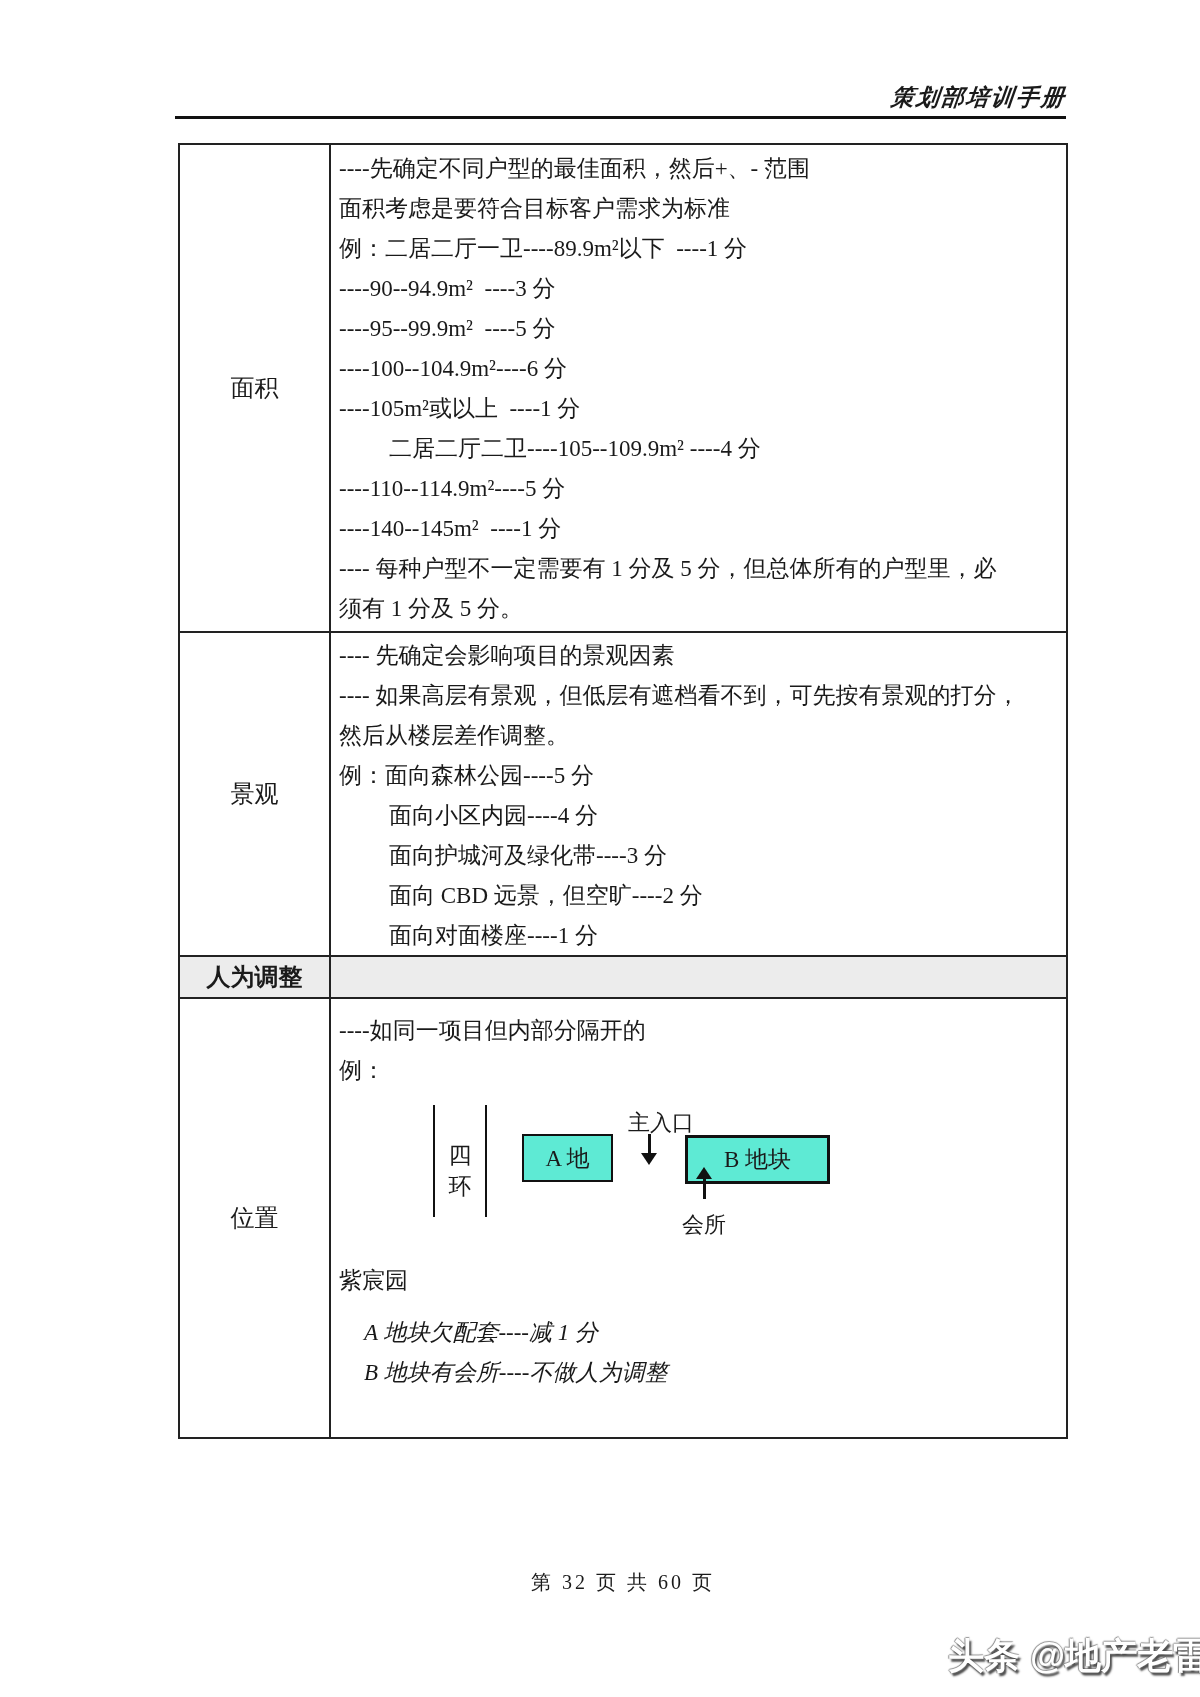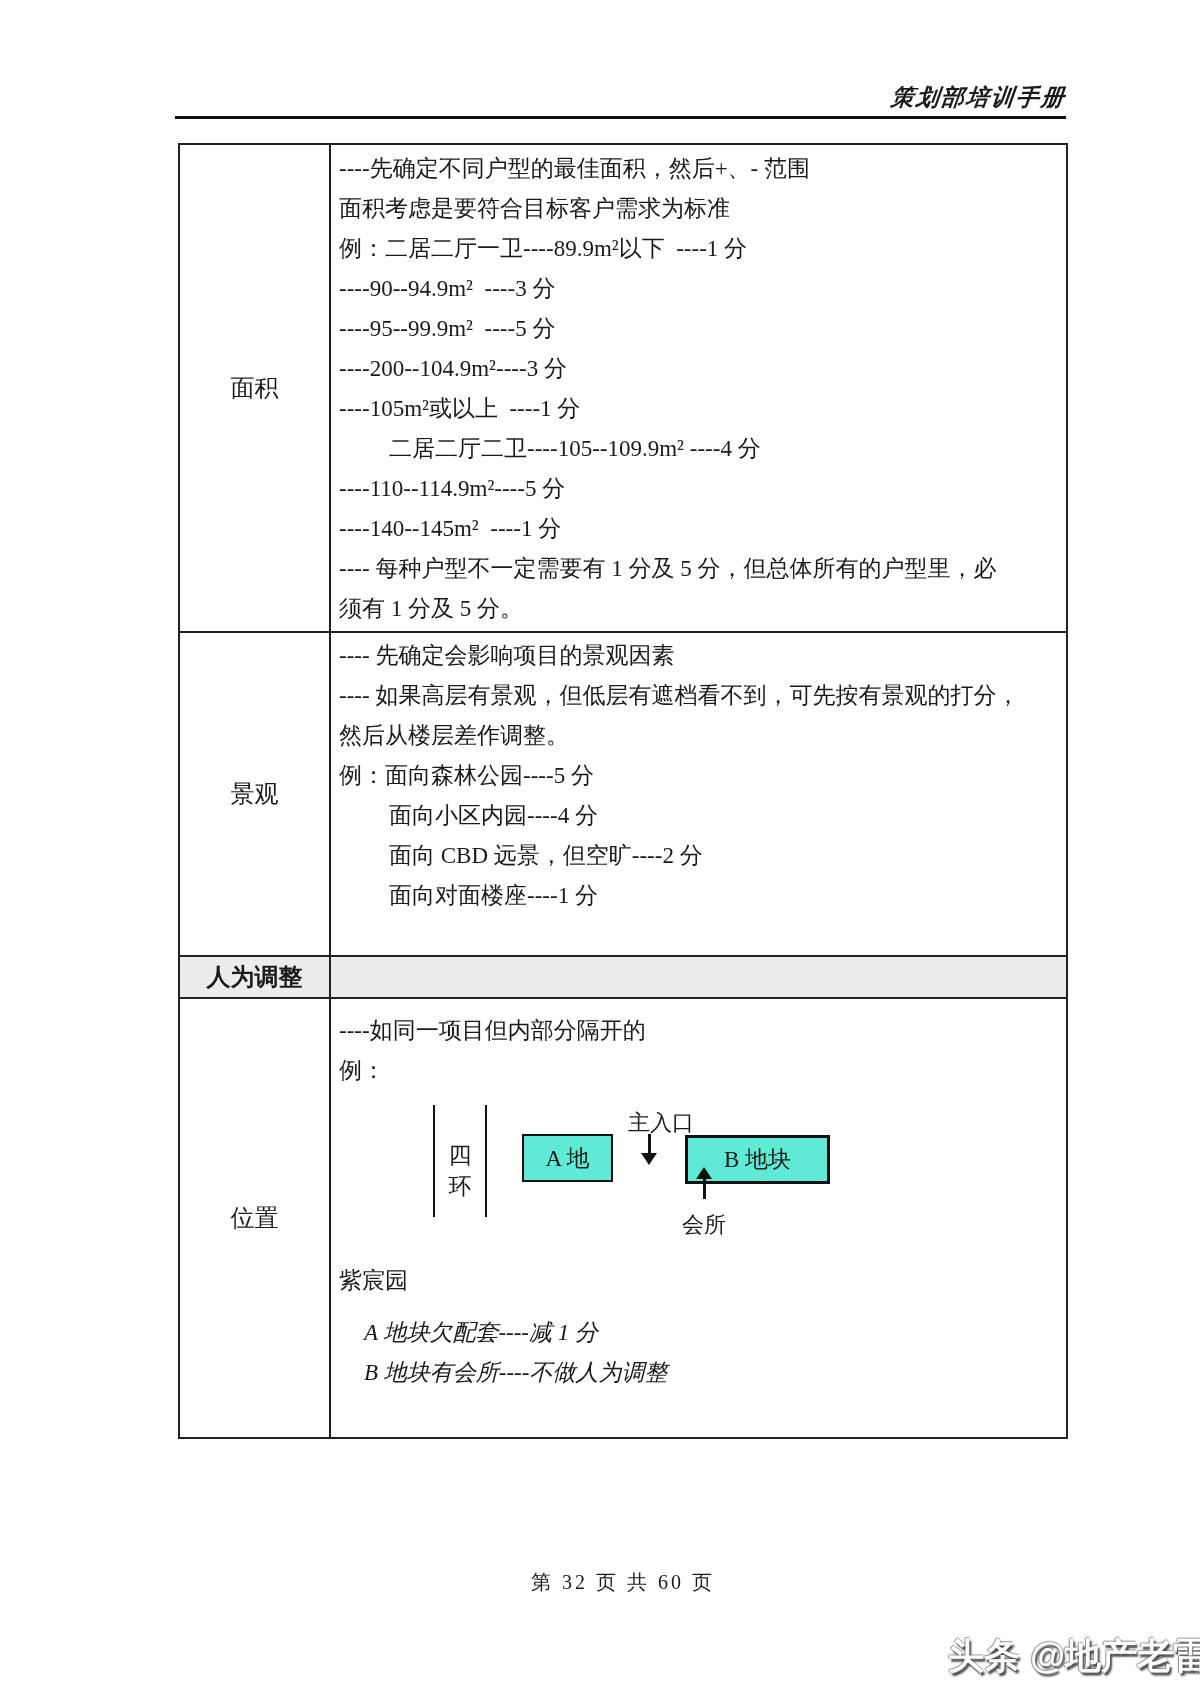--- a/index.html
+++ b/index.html
@@ -72,38 +72,39 @@
 
 
   <div class="trow r2">
     <div class="lcell">面积</div>
     <div class="ccell">
       <div class="ln">----先确定不同户型的最佳面积，然后+、- 范围</div>
       <div class="ln">面积考虑是要符合目标客户需求为标准</div>
       <div class="ln">例：二居二厅一卫----89.9m²以下  ----1 分</div>
       <div class="ln ind2">----90--94.9m²  ----3 分</div>
       <div class="ln ind2">----95--99.9m²  ----5 分</div>
-      <div class="ln ind2">----200--104.9m²----3 分</div>
+      <div class="ln ind2">----100--104.9m²----6 分</div>
       <div class="ln ind2">----105m²或以上  ----1 分</div>
       <div class="ln ind1">二居二厅二卫----105--109.9m² ----4 分</div>
       <div class="ln ind2">----110--114.9m²----5 分</div>
       <div class="ln ind2">----140--145m²  ----1 分</div>
       <div class="ln">---- 每种户型不一定需要有 1 分及 5 分，但总体所有的户型里，必</div>
       <div class="ln">须有 1 分及 5 分。</div>
     </div>
   </div>
 
   <div class="trow r3">
     <div class="lcell">景观</div>
     <div class="ccell">
       <div class="ln">---- 先确定会影响项目的景观因素</div>
       <div class="ln">---- 如果高层有景观，但低层有遮档看不到，可先按有景观的打分，</div>
       <div class="ln">然后从楼层差作调整。</div>
       <div class="ln">例：面向森林公园----5 分</div>
       <div class="ln ind1">面向小区内园----4 分</div>
+      <div class="ln ind1">面向护城河及绿化带----3 分</div>
       <div class="ln ind1">面向 CBD 远景，但空旷----2 分</div>
       <div class="ln ind1">面向对面楼座----1 分</div>
     </div>
   </div>
 
   <div class="trow r4 shaded">
     <div class="lcell">人为调整</div>
     <div class="ccell"></div>
   </div>
 

